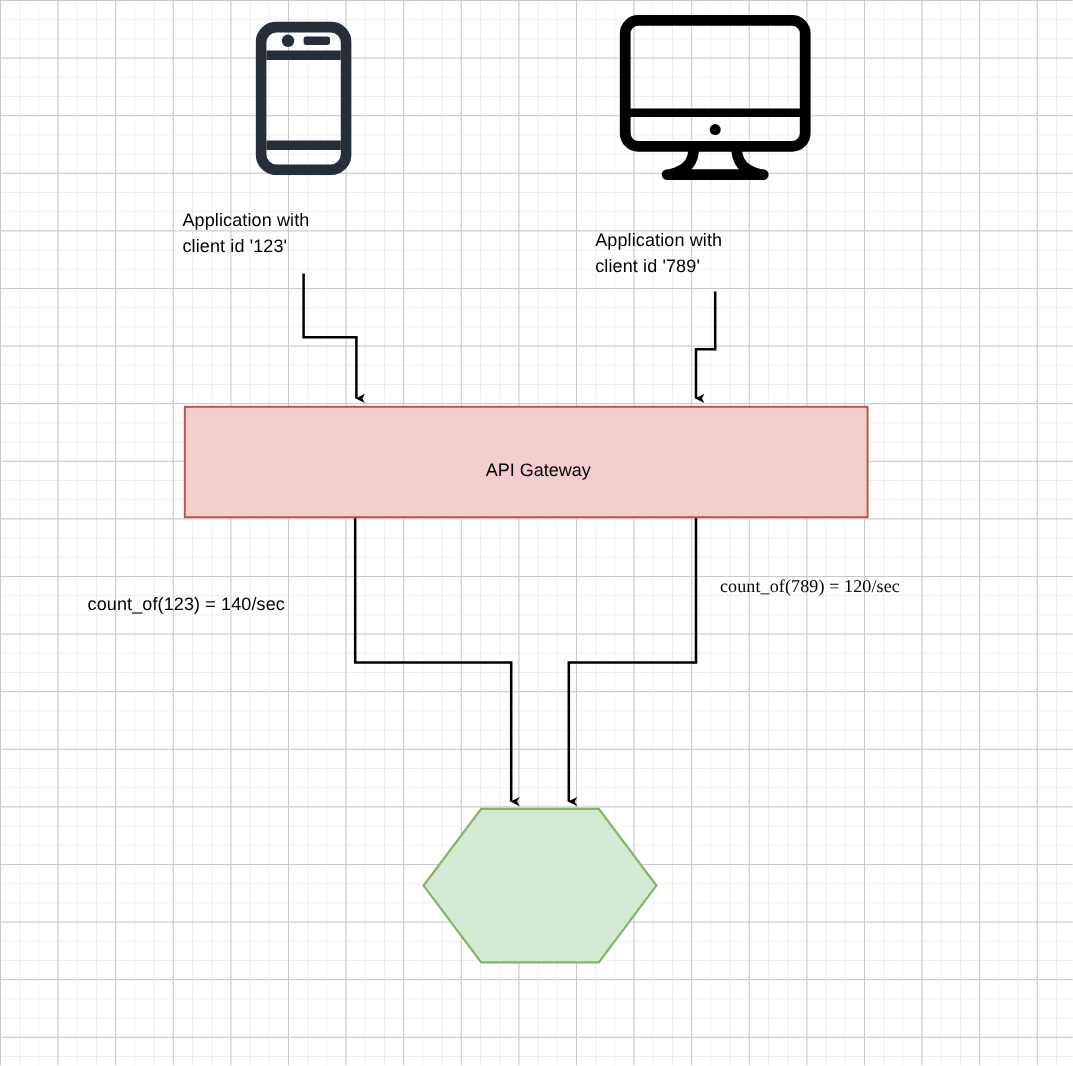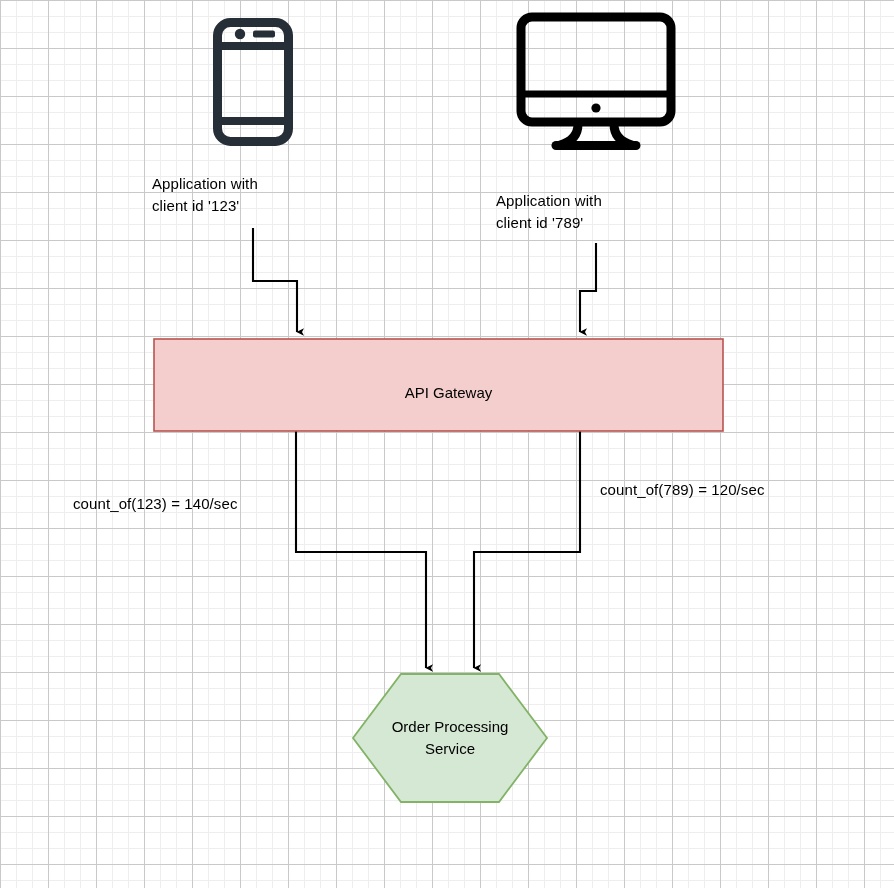--- a/index.html
+++ b/index.html
@@ -118,20 +118,18 @@
   </div>
 
   <div class="node-label" style="left:152px; top:173px; width:200px;">Application with
 client id '123'</div>
 
   <div class="node-label" style="left:496px; top:190px; width:200px;">Application with
 client id '789'</div>
 
   <div class="shape-text" style="left:136px; top:339px; width:569px; height:107px;margin-left:28px;">API Gateway</div>
 
-  <div class="shape-text" style="left:353px; top:674px; width:194px; height:128px;">Order Processing
-Service</div>
 
   <div class="caption" style="left:73px; top:495px;text-align:center;">count_of(123) = 140/sec</div>
 
-  <div class="caption" style="left:600px; top:481px;">count_of(789) = 120/sec</div>
+  <div class="caption" style="left:600px; top:481px;font-family:Liberation Serif, serif;">count_of(789) = 120/sec</div>
 
 </div>
 
 </body></html>

